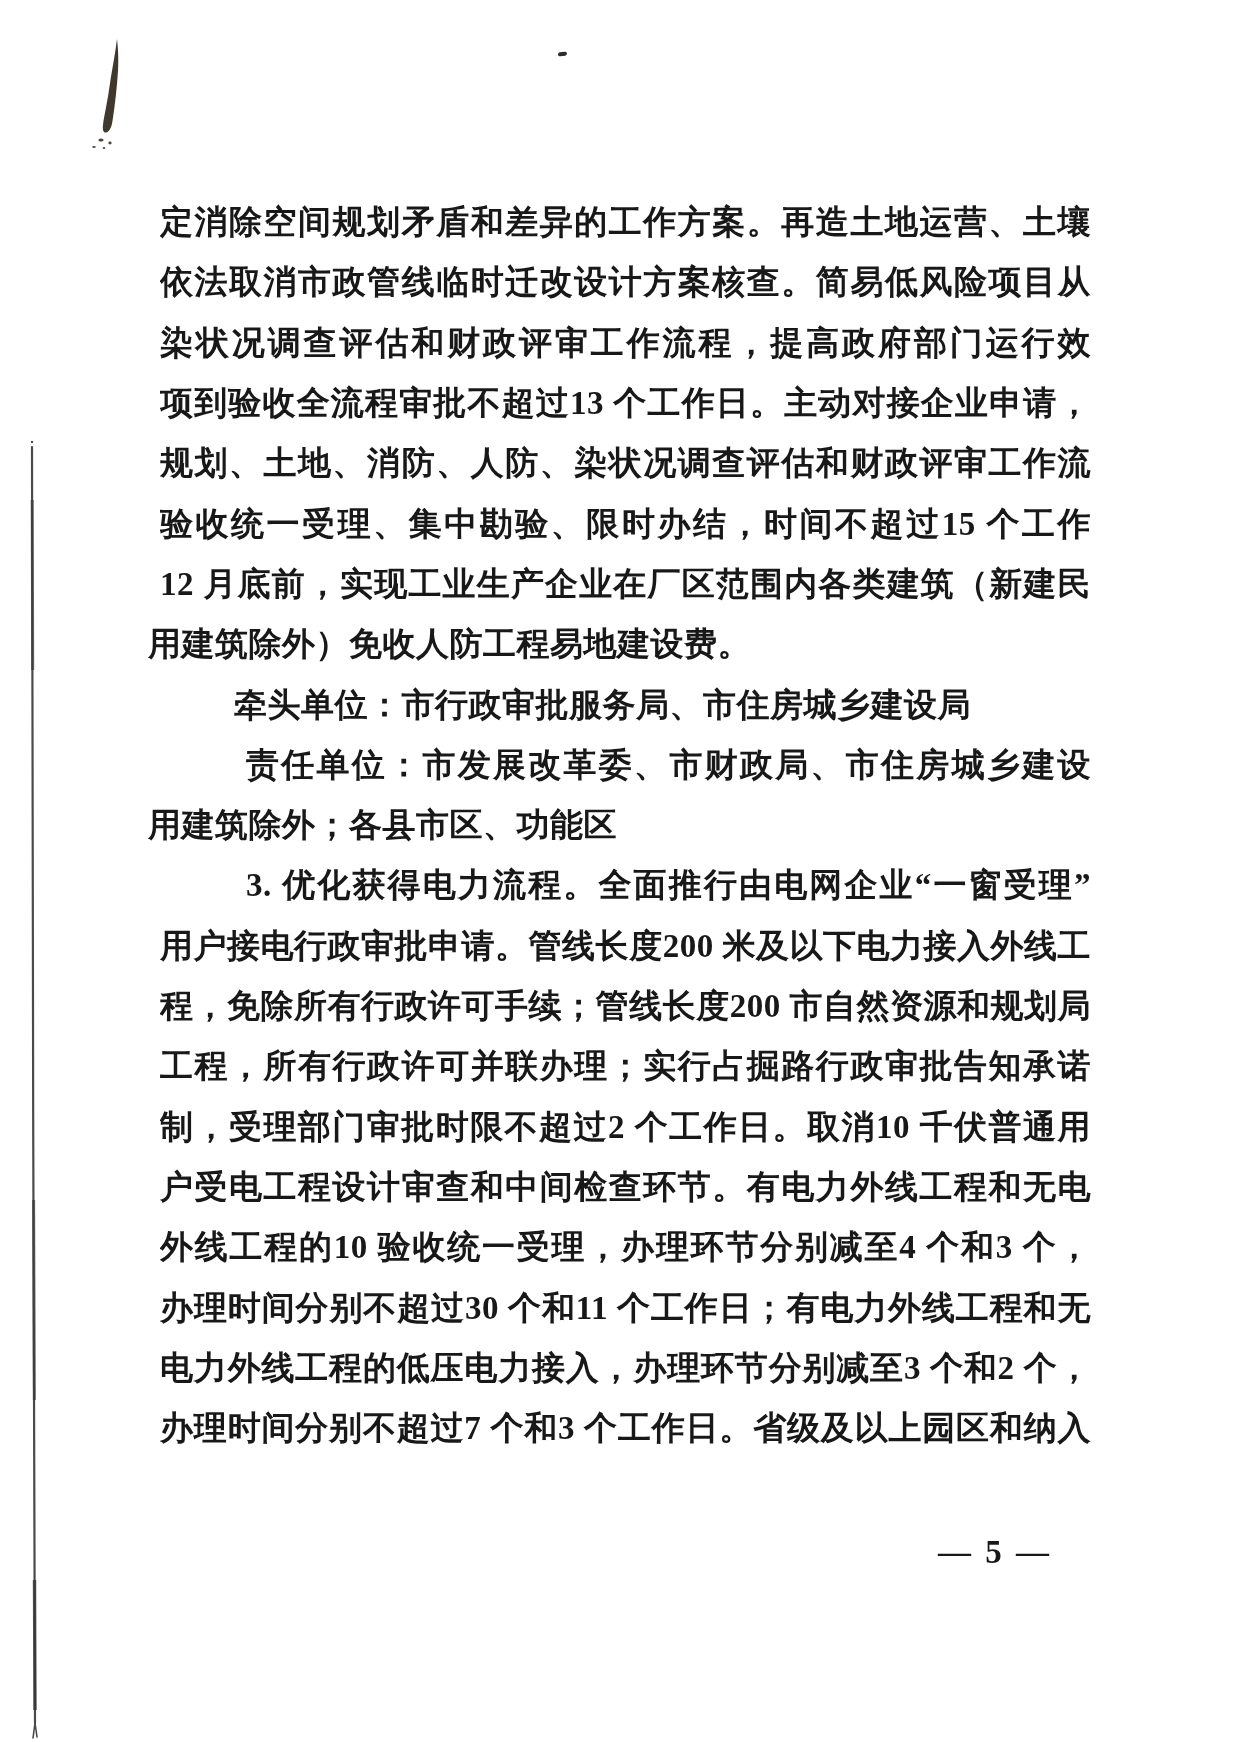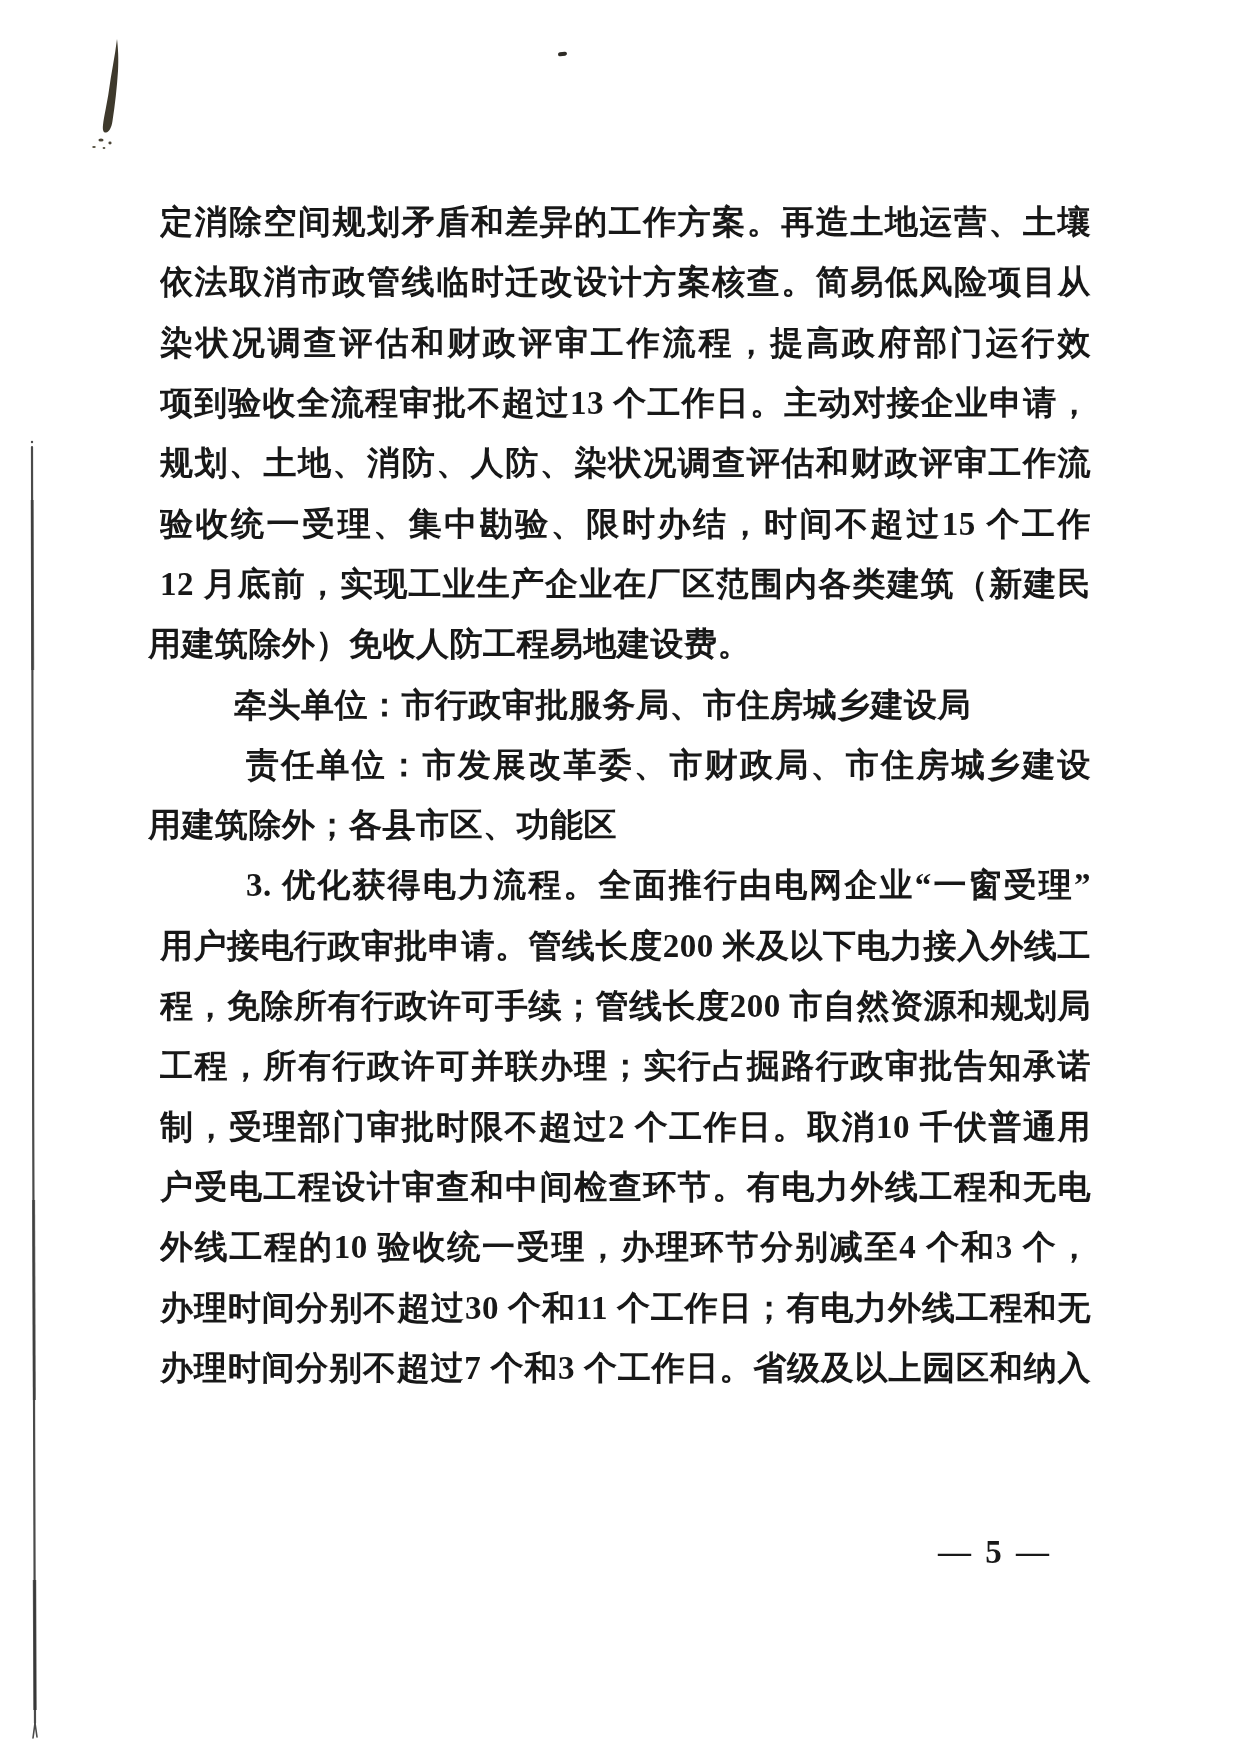--- a/index.html
+++ b/index.html
@@ -108,18 +108,19 @@
     <div class="line j ind">责任单位：市发展改革委、市财政局、市住房城乡建设局、</div>
     <div class="line s">用建筑除外；各县市区、功能区</div>
     <div class="line j ind">3. 优化获得电力流程。全面推行由电网企业“一窗受理”</div>
     <div class="line j">用户接电行政审批申请。管线长度200 米及以下电力接入外线工</div>
     <div class="line j">程，免除所有行政许可手续；管线长度200 市自然资源和规划局</div>
     <div class="line j">工程，所有行政许可并联办理；实行占掘路行政审批告知承诺</div>
     <div class="line j">制，受理部门审批时限不超过2 个工作日。取消10 千伏普通用</div>
     <div class="line j">户受电工程设计审查和中间检查环节。有电力外线工程和无电力</div>
     <div class="line j">外线工程的10 验收统一受理，办理环节分别减至4 个和3 个，</div>
     <div class="line j">办理时间分别不超过30 个和11 个工作日；有电力外线工程和无</div>
+    <div class="line j">电力外线工程的低压电力接入，办理环节分别减至3 个和2 个，</div>
     <div class="line j">办理时间分别不超过7 个和3 个工作日。省级及以上园区和纳入</div>
   </main>
 
   <div class="pageno">— 5 —</div>
 
 </div>
 
 </body></html>

